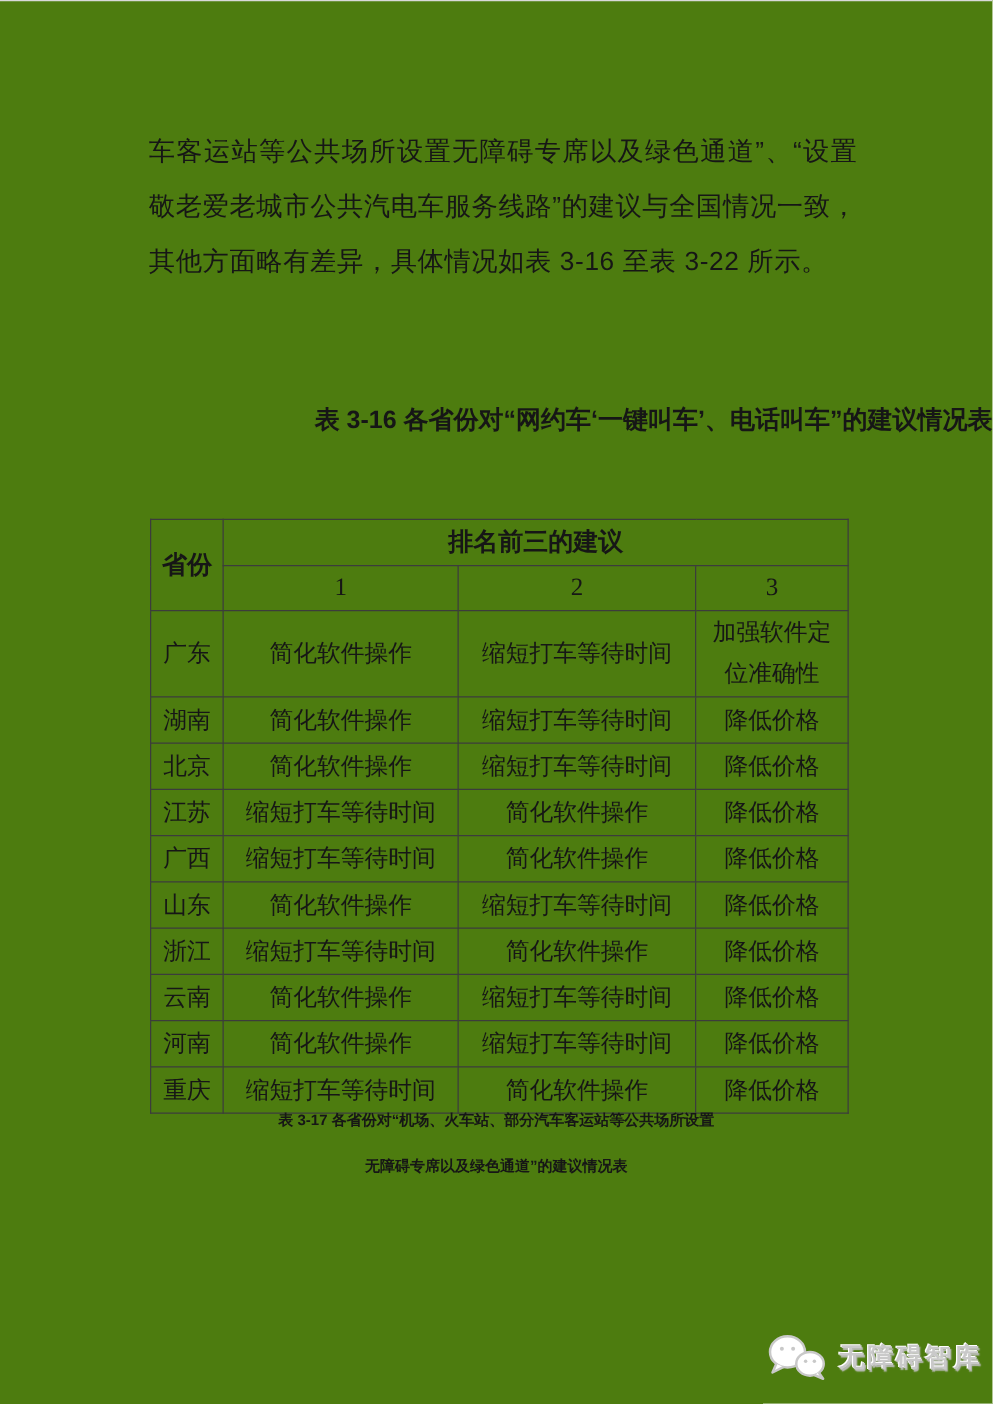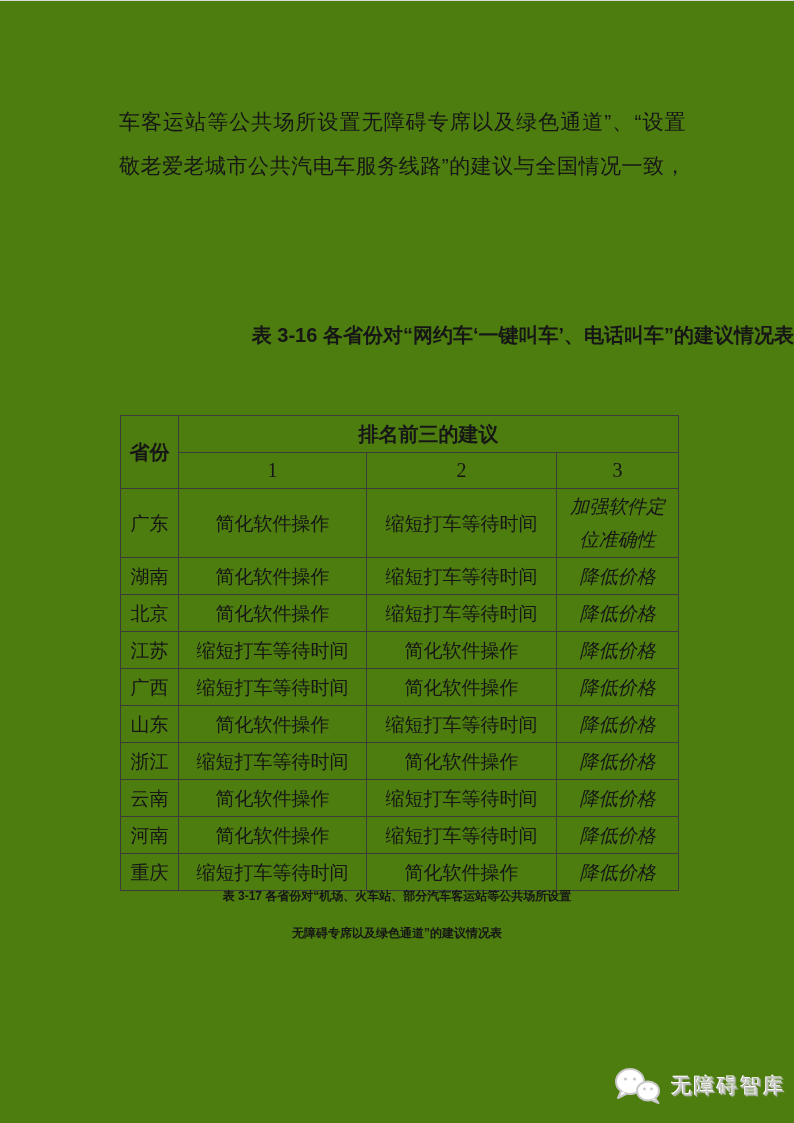--- a/index.html
+++ b/index.html
@@ -46,54 +46,55 @@
   thead tr.h1{height:37px;}
   thead tr.h2{height:36px;}
   th.prov-h, th.group-h{font-size:20px;font-weight:bold;}
   th.rank-h{
     font-family:"Liberation Serif", serif;
     font-weight:normal;font-size:20px;
   }
   tbody tr{height:37px;}
   tbody td{font-weight:normal;}
   tbody td.prov{padding:1px 0;}
-  tbody td.sug3{padding:1px 6px;font-style:italic;}
+  tbody td.sug3{padding:1px 6px;}
   
   .caption{
     position:absolute;left:0;top:878px;width:794px;
     text-align:center;font-size:12px;font-weight:bold;line-height:37px;
   }
   
   .page-number{
     position:absolute;left:0;top:1036px;width:794px;
     text-align:center;
     font-family:"Liberation Serif", serif;
     font-size:18px;color:#222;
   }
   
   .watermark{
     position:absolute;right:8px;top:1066px;
     display:flex;align-items:center;gap:8px;
     color:#c9c9c9;
-    font-size:21px;font-weight:normal;letter-spacing:2px;
+    font-size:21px;font-weight:bold;letter-spacing:2px;
     text-shadow:-1px -1px 0 #ffffff, 1px 1px 1px #bdbdbd;
     user-select:none;
   }
   .watermark svg{display:block;}
 </style>
 </head>
 <body>
 
 <div class="page">
 
   <div class="top-rule"></div>
 
   <div class="paragraph">
     <div class="para-line justify">车客运站等公共场所设置无障碍专席以及绿色通道”、“设置</div>
     <div class="para-line justify">敬老爱老城市公共汽电车服务线路”的建议与全国情况一致，</div>
+    <div class="para-line">其他方面略有差异，具体情况如表 3-16 至表 3-22 所示。</div>
   </div>
 
   <div class="table-title">表 3-16  各省份对“网约车‘一键叫车’、电话叫车”的建议情况表</div>
 
   <table class="data-table">
     <colgroup>
       <col style="width:58px">
       <col style="width:188px">
       <col style="width:190px">
       <col style="width:122px">

